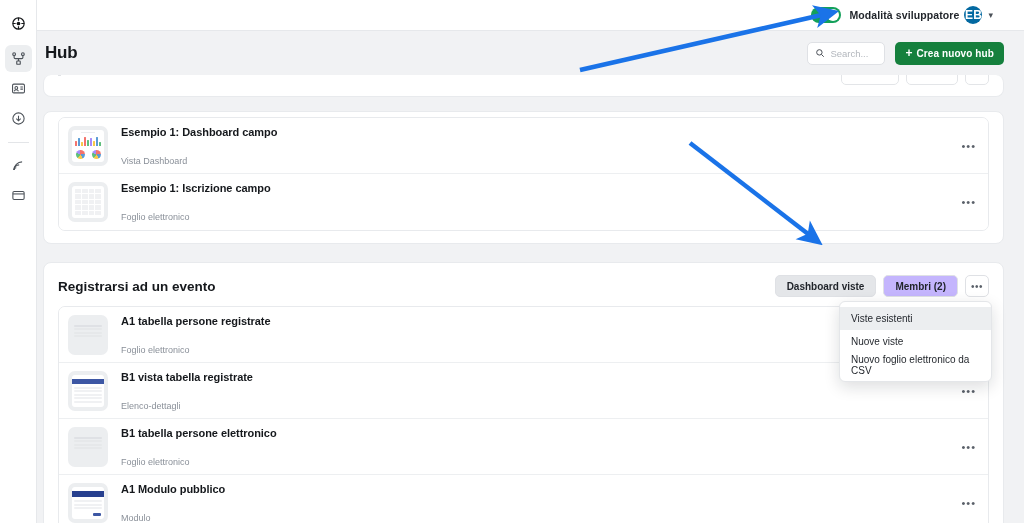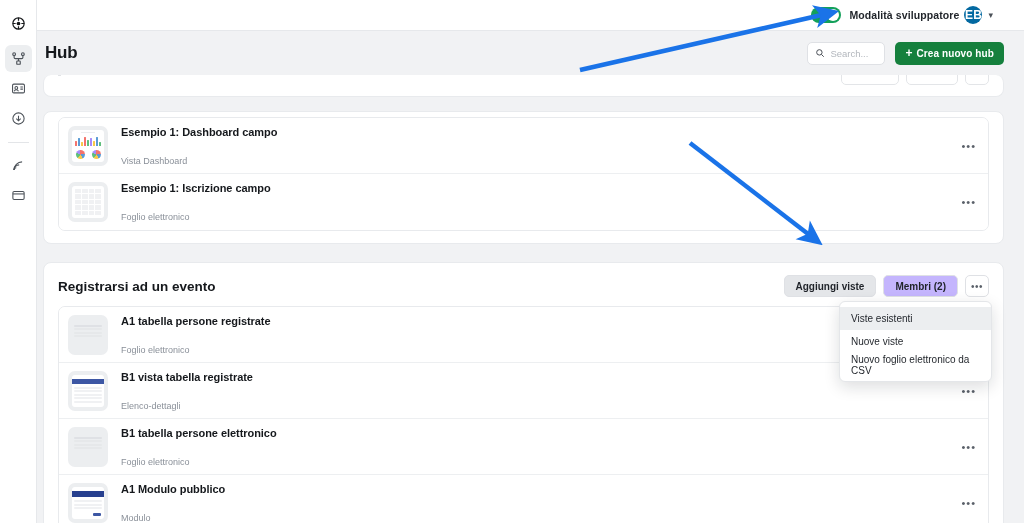--- a/index.html
+++ b/index.html
@@ -348,21 +348,21 @@
             <span class="row-dots">•••</span>
           </div>
 
         </div>
       </div>
 
       <div class="card">
         <div class="card-head">
           <div class="card-title">Registrarsi ad un evento</div>
           <div class="card-head-actions">
-            <button class="btn-ghost pressed">Aggiungi viste</button>
+            <button class="btn-ghost pressed">Dashboard viste</button>
             <button class="btn-ghost">Membri (2)</button>
             <div class="btn-dots">•••</div>
 
             <div class="menu">
               <div class="menu-item hl">Viste esistenti</div>
               <div class="menu-item">Nuove viste</div>
               <div class="menu-item">Nuovo foglio elettronico da CSV</div>
             </div>
           </div>
         </div>

